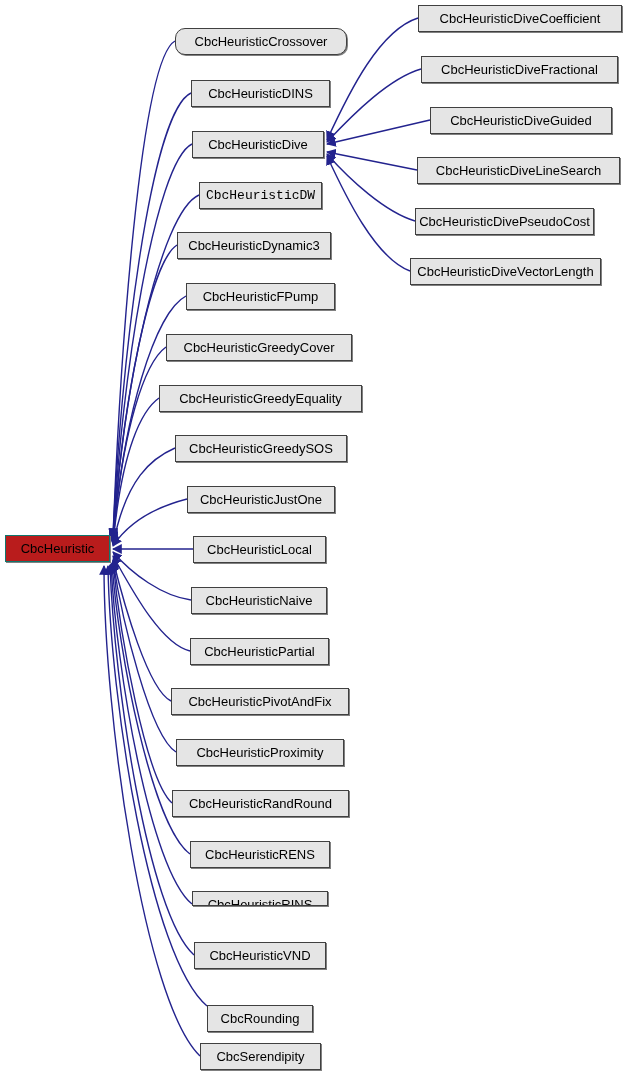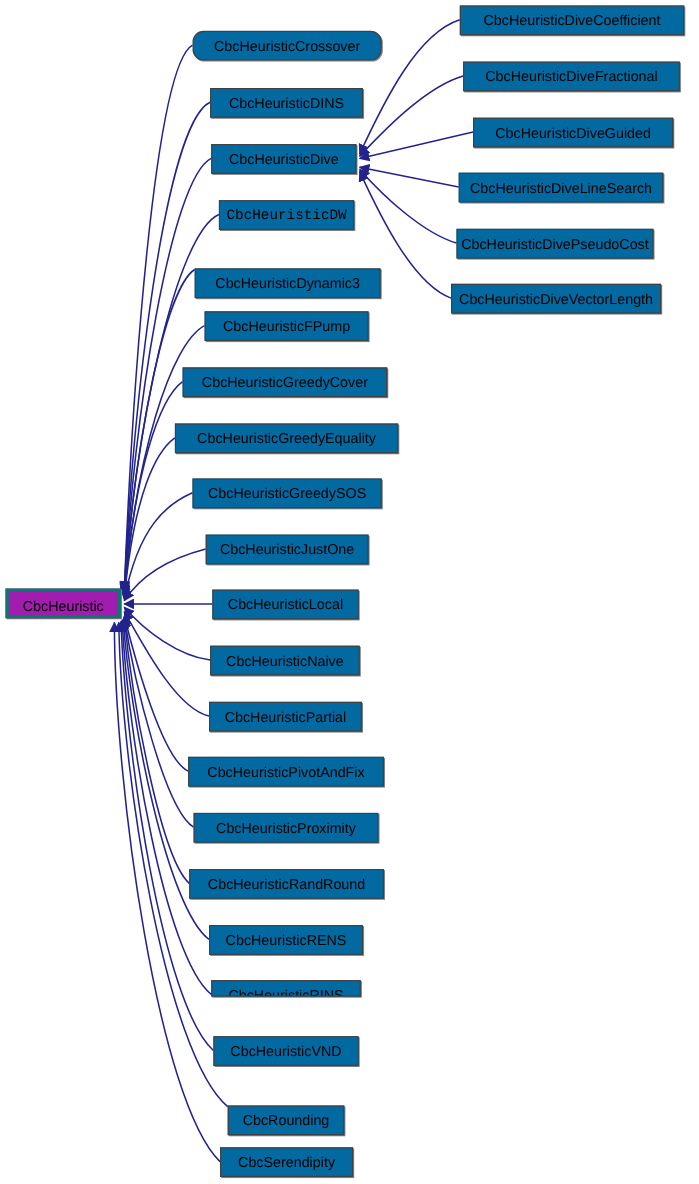--- a/index.html
+++ b/index.html
@@ -22,33 +22,33 @@
     left: 0;
     top: 0;
     width: 635px;
     height: 1076px;
     pointer-events: none;
   }
   .node {
     position: absolute;
     box-sizing: border-box;
     border: 1px solid #404040;
-    background: #0369a1;
+    background: #e5e5e5;
     color: #000000;
     font-size: 13px;
     line-height: 25px;
     text-align: center;
     white-space: nowrap;
     overflow: hidden;
     height: 27px;
     box-shadow: 1px 1px 0 0 #808080;
   }
   .node.root {
-    background: #a21caf;
-    border: 3px solid #0f766e;
+    background: #b91c1c;
+    border: 1px solid #0f766e;
   }
 </style>
 </head>
 <body>
 
 <div id="diagram-root">
   <svg id="edge-layer" viewBox="0 0 635 1076" width="635" height="1076" xmlns="http://www.w3.org/2000/svg">
     <defs>
       <marker id="arrowL" viewBox="0 0 10 10" refX="9" refY="5" markerWidth="7" markerHeight="7" orient="auto-start-reverse">
         <path d="M 0 0 L 10 5 L 0 10 z" fill="#23238e"></path>
@@ -87,21 +87,21 @@
     </g>
   </svg>
 
   <div class="node root" style="left: 5px; top: 535px; width: 105px; height: 27px;">CbcHeuristic</div>
 
   <div id="derived-nodes">
       <div class="node" style="left: 175px; top: 28px; width: 172px; height: 27px; border-radius: 10px;">CbcHeuristicCrossover</div>
       <div class="node" style="left: 191px; top: 80px; width: 139px; height: 27px;">CbcHeuristicDINS</div>
       <div class="node" style="left: 192px; top: 131px; width: 132px; height: 27px;">CbcHeuristicDive</div>
       <div class="node" style="left: 199px; top: 182px; width: 123px; height: 27px; font-family: Liberation Mono, monospace;">CbcHeuristicDW</div>
-      <div class="node" style="left: 177px; top: 232px; width: 169px; height: 27px; margin-top: 12px;">CbcHeuristicDynamic3</div>
+      <div class="node" style="left: 177px; top: 232px; width: 154px; height: 27px;">CbcHeuristicDynamic3</div>
       <div class="node" style="left: 186px; top: 283px; width: 149px; height: 27px;">CbcHeuristicFPump</div>
       <div class="node" style="left: 166px; top: 334px; width: 186px; height: 27px;">CbcHeuristicGreedyCover</div>
       <div class="node" style="left: 159px; top: 385px; width: 203px; height: 27px;">CbcHeuristicGreedyEquality</div>
       <div class="node" style="left: 175px; top: 435px; width: 172px; height: 27px;">CbcHeuristicGreedySOS</div>
       <div class="node" style="left: 187px; top: 486px; width: 148px; height: 27px;">CbcHeuristicJustOne</div>
       <div class="node" style="left: 193px; top: 536px; width: 133px; height: 27px;">CbcHeuristicLocal</div>
       <div class="node" style="left: 191px; top: 587px; width: 136px; height: 27px;">CbcHeuristicNaive</div>
       <div class="node" style="left: 190px; top: 638px; width: 139px; height: 27px;">CbcHeuristicPartial</div>
       <div class="node" style="left: 171px; top: 688px; width: 178px; height: 27px;">CbcHeuristicPivotAndFix</div>
       <div class="node" style="left: 176px; top: 739px; width: 168px; height: 27px;">CbcHeuristicProximity</div>
@@ -109,17 +109,17 @@
       <div class="node" style="left: 190px; top: 841px; width: 140px; height: 27px;">CbcHeuristicRENS</div>
       <div class="node" style="left: 192px; top: 891px; width: 136px; height: 15px;">CbcHeuristicRINS</div>
       <div class="node" style="left: 194px; top: 942px; width: 132px; height: 27px;">CbcHeuristicVND</div>
       <div class="node" style="left: 207px; top: 993px; width: 106px; height: 27px; margin-top: 12px;">CbcRounding</div>
       <div class="node" style="left: 200px; top: 1043px; width: 121px; height: 27px;">CbcSerendipity</div>
     </div>
   <div id="dive-nodes">
       <div class="node" style="left: 418px; top: 5px; width: 204px; height: 27px;">CbcHeuristicDiveCoefficient</div>
       <div class="node" style="left: 421px; top: 56px; width: 197px; height: 27px;">CbcHeuristicDiveFractional</div>
       <div class="node" style="left: 430px; top: 107px; width: 182px; height: 27px;">CbcHeuristicDiveGuided</div>
-      <div class="node" style="left: 417px; top: 157px; width: 186px; height: 27px;">CbcHeuristicDiveLineSearch</div>
+      <div class="node" style="left: 417px; top: 157px; width: 203px; height: 27px;">CbcHeuristicDiveLineSearch</div>
       <div class="node" style="left: 415px; top: 208px; width: 179px; height: 27px;">CbcHeuristicDivePseudoCost</div>
       <div class="node" style="left: 410px; top: 258px; width: 191px; height: 27px;">CbcHeuristicDiveVectorLength</div>
     </div>
 </div>
 
 </body></html>

